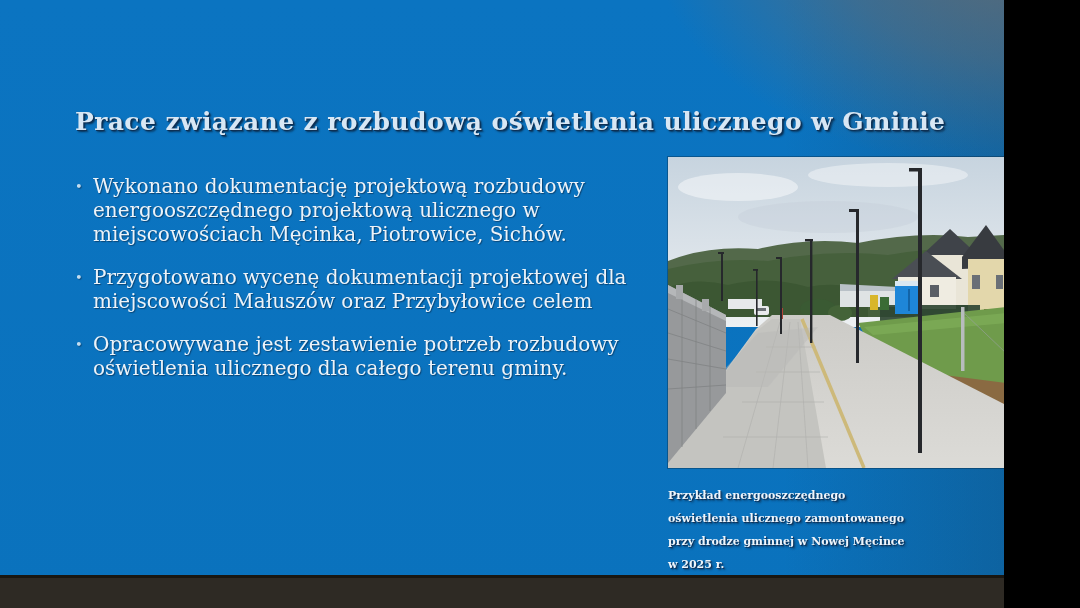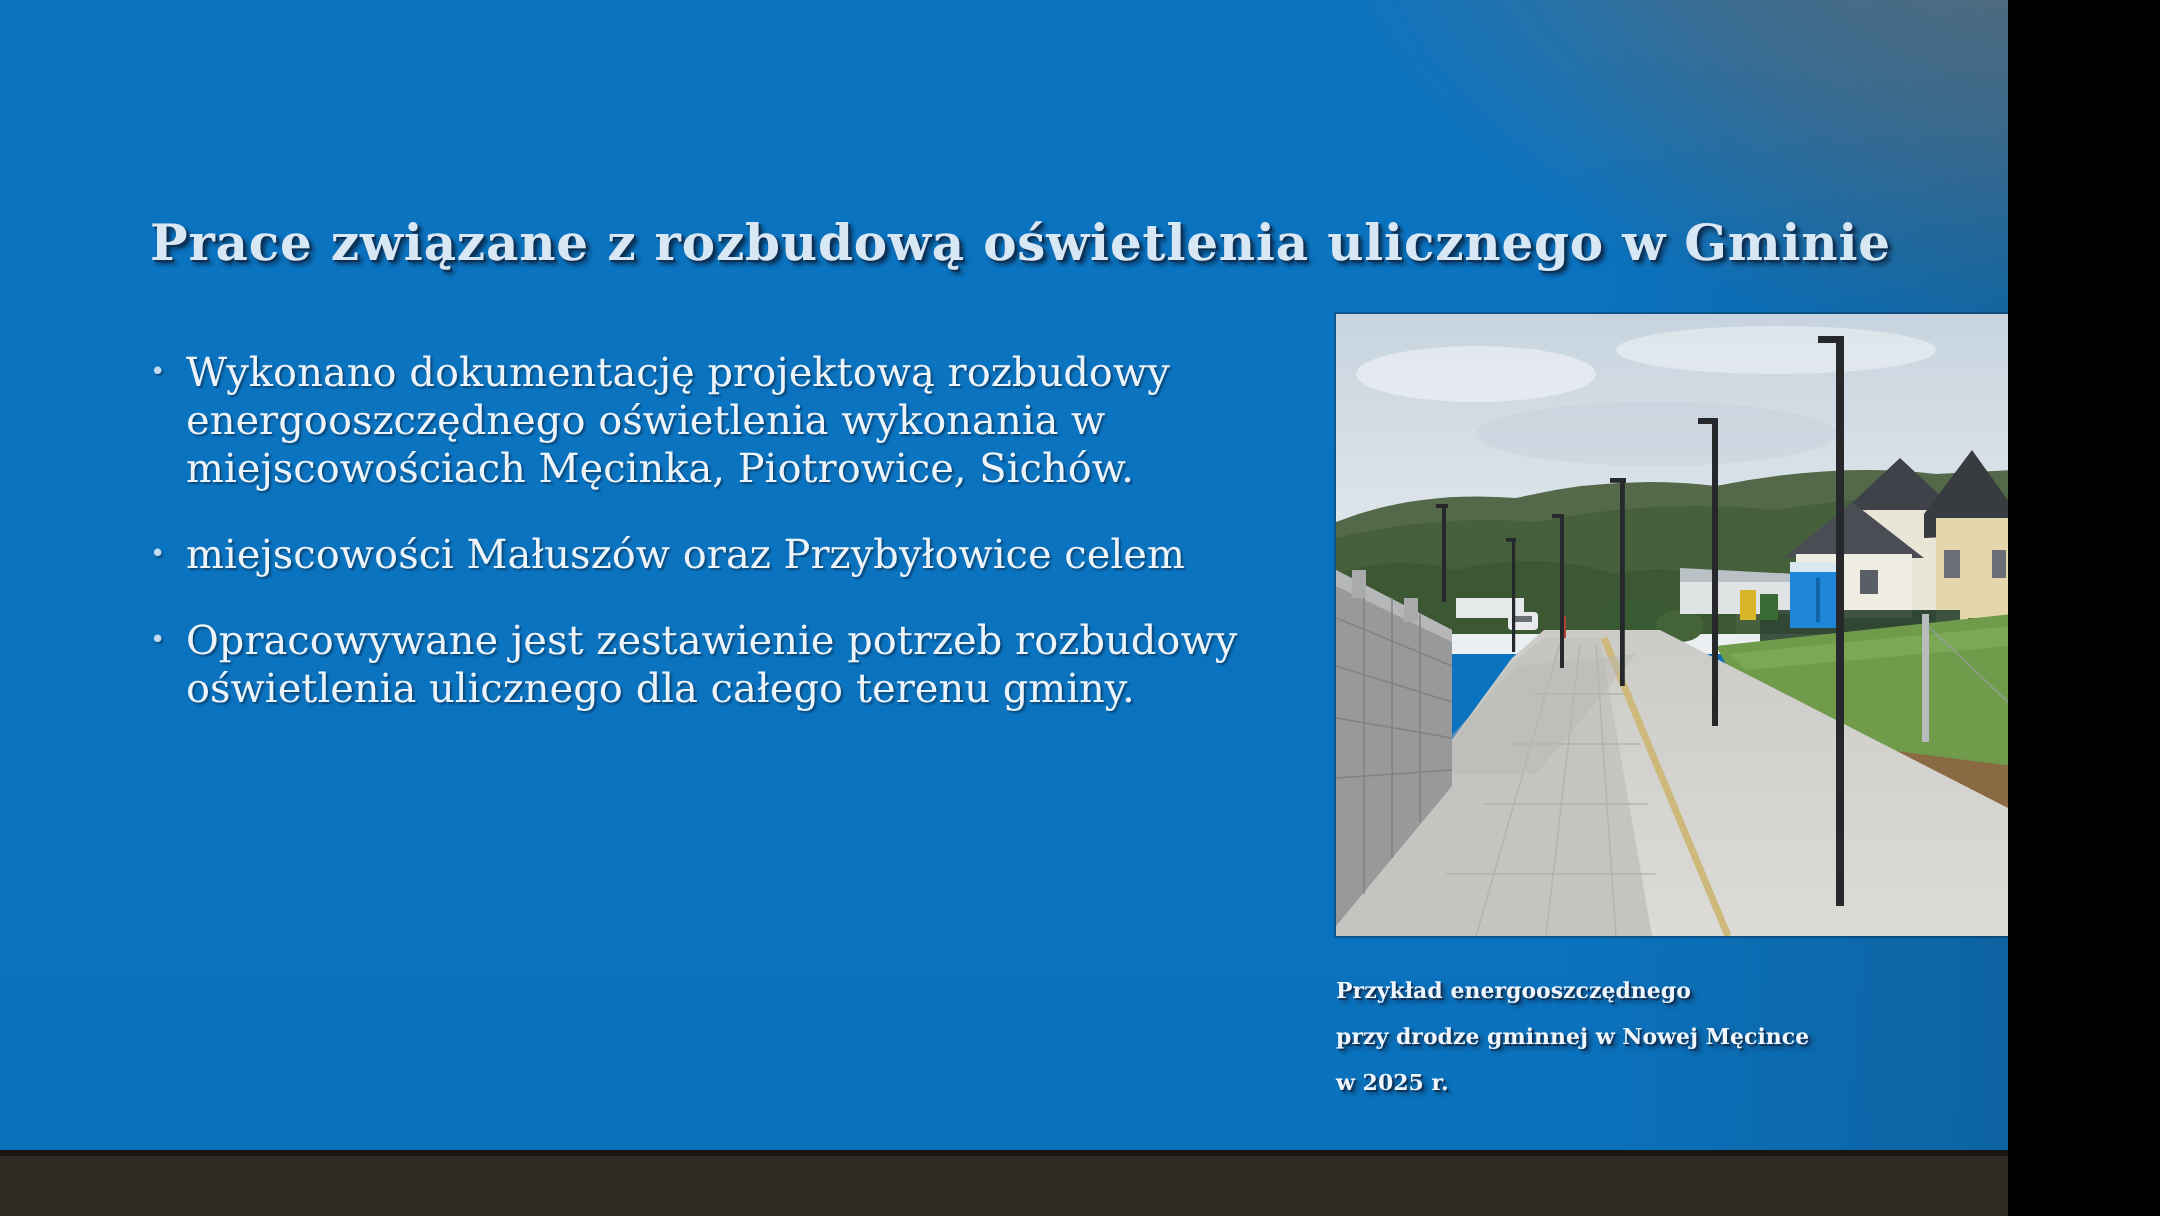--- a/index.html
+++ b/index.html
@@ -50,28 +50,29 @@
 <div class="slide">
 
   <h1 class="title">Prace związane z rozbudową oświetlenia ulicznego w Gminie</h1>
 
   <div class="bullets">
 
     <div class="bullet">
       <span class="bullet-marker">•</span>
       <div class="bullet-lines">
         <div class="bullet-line">Wykonano dokumentację projektową rozbudowy</div>
-        <div class="bullet-line">energooszczędnego oświetlenia wykonania w</div>
+        <div class="bullet-line">energooszczędnego projektową ulicznego w</div>
         <div class="bullet-line">miejscowościach Męcinka, Piotrowice, Sichów.</div>
       </div>
     </div>
 
     <div class="bullet">
       <span class="bullet-marker">•</span>
       <div class="bullet-lines">
+        <div class="bullet-line">Przygotowano wycenę dokumentacji projektowej dla</div>
         <div class="bullet-line">miejscowości Małuszów oraz Przybyłowice celem</div>
       </div>
     </div>
 
     <div class="bullet">
       <span class="bullet-marker">•</span>
       <div class="bullet-lines">
         <div class="bullet-line">Opracowywane jest zestawienie potrzeb rozbudowy</div>
         <div class="bullet-line">oświetlenia ulicznego dla całego terenu gminy.</div>
       </div>
@@ -175,19 +176,20 @@
         <rect x="50" y="95" width="6" height="2"></rect>
       </g>
 
       <rect x="293" y="150" width="3.5" height="64" fill="#b8bcbe"></rect>
       <path d="M296,156 L338,196" stroke="#9aa0a3" stroke-width="1" opacity="0.6"></path>
     </svg>
   </div>
 
   <div class="caption">
     <div class="caption-line">Przykład energooszczędnego</div>
+    <div class="caption-line">oświetlenia ulicznego zamontowanego</div>
     <div class="caption-line">przy drodze gminnej w Nowej Męcince</div>
     <div class="caption-line">w 2025 r.</div>
   </div>
 
   <div class="footer-bar"></div>
 
 </div>
 
 </body></html>

